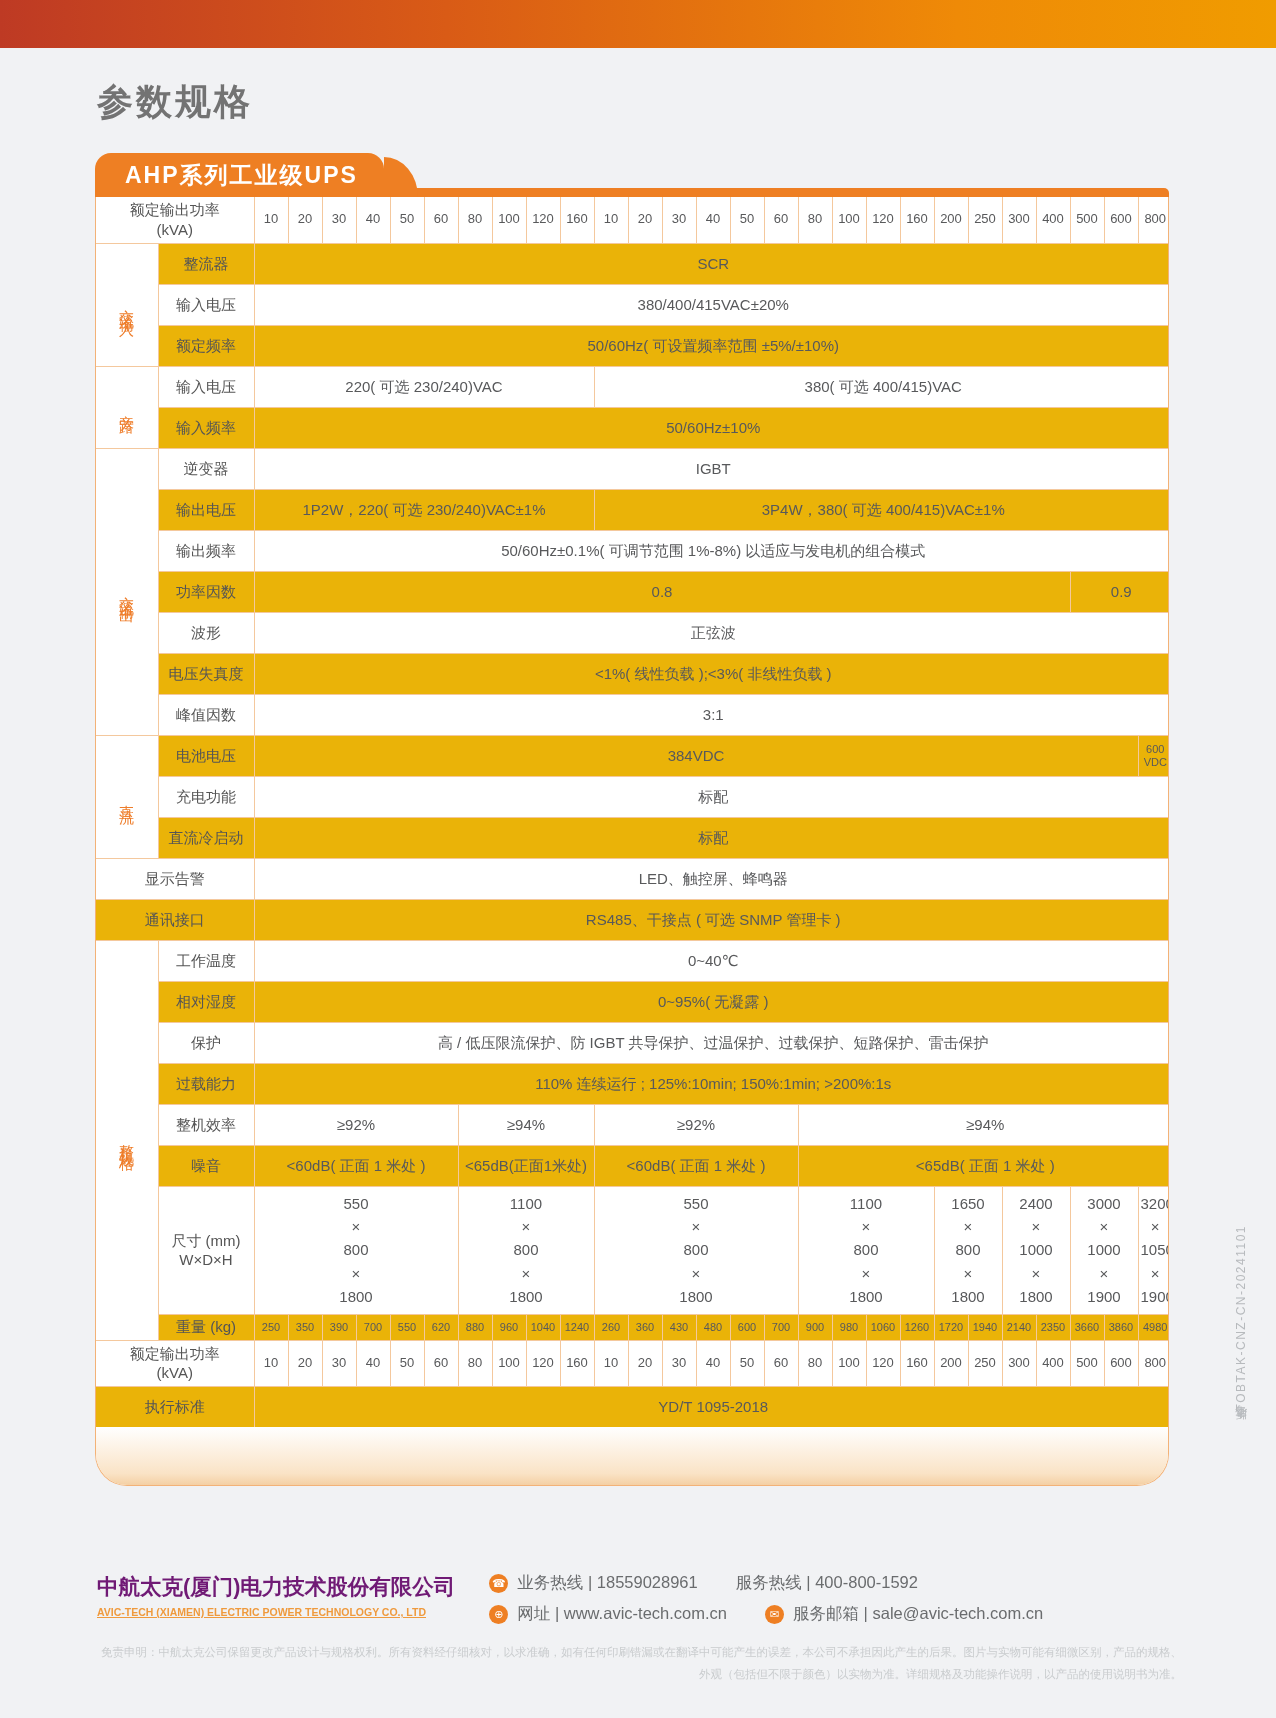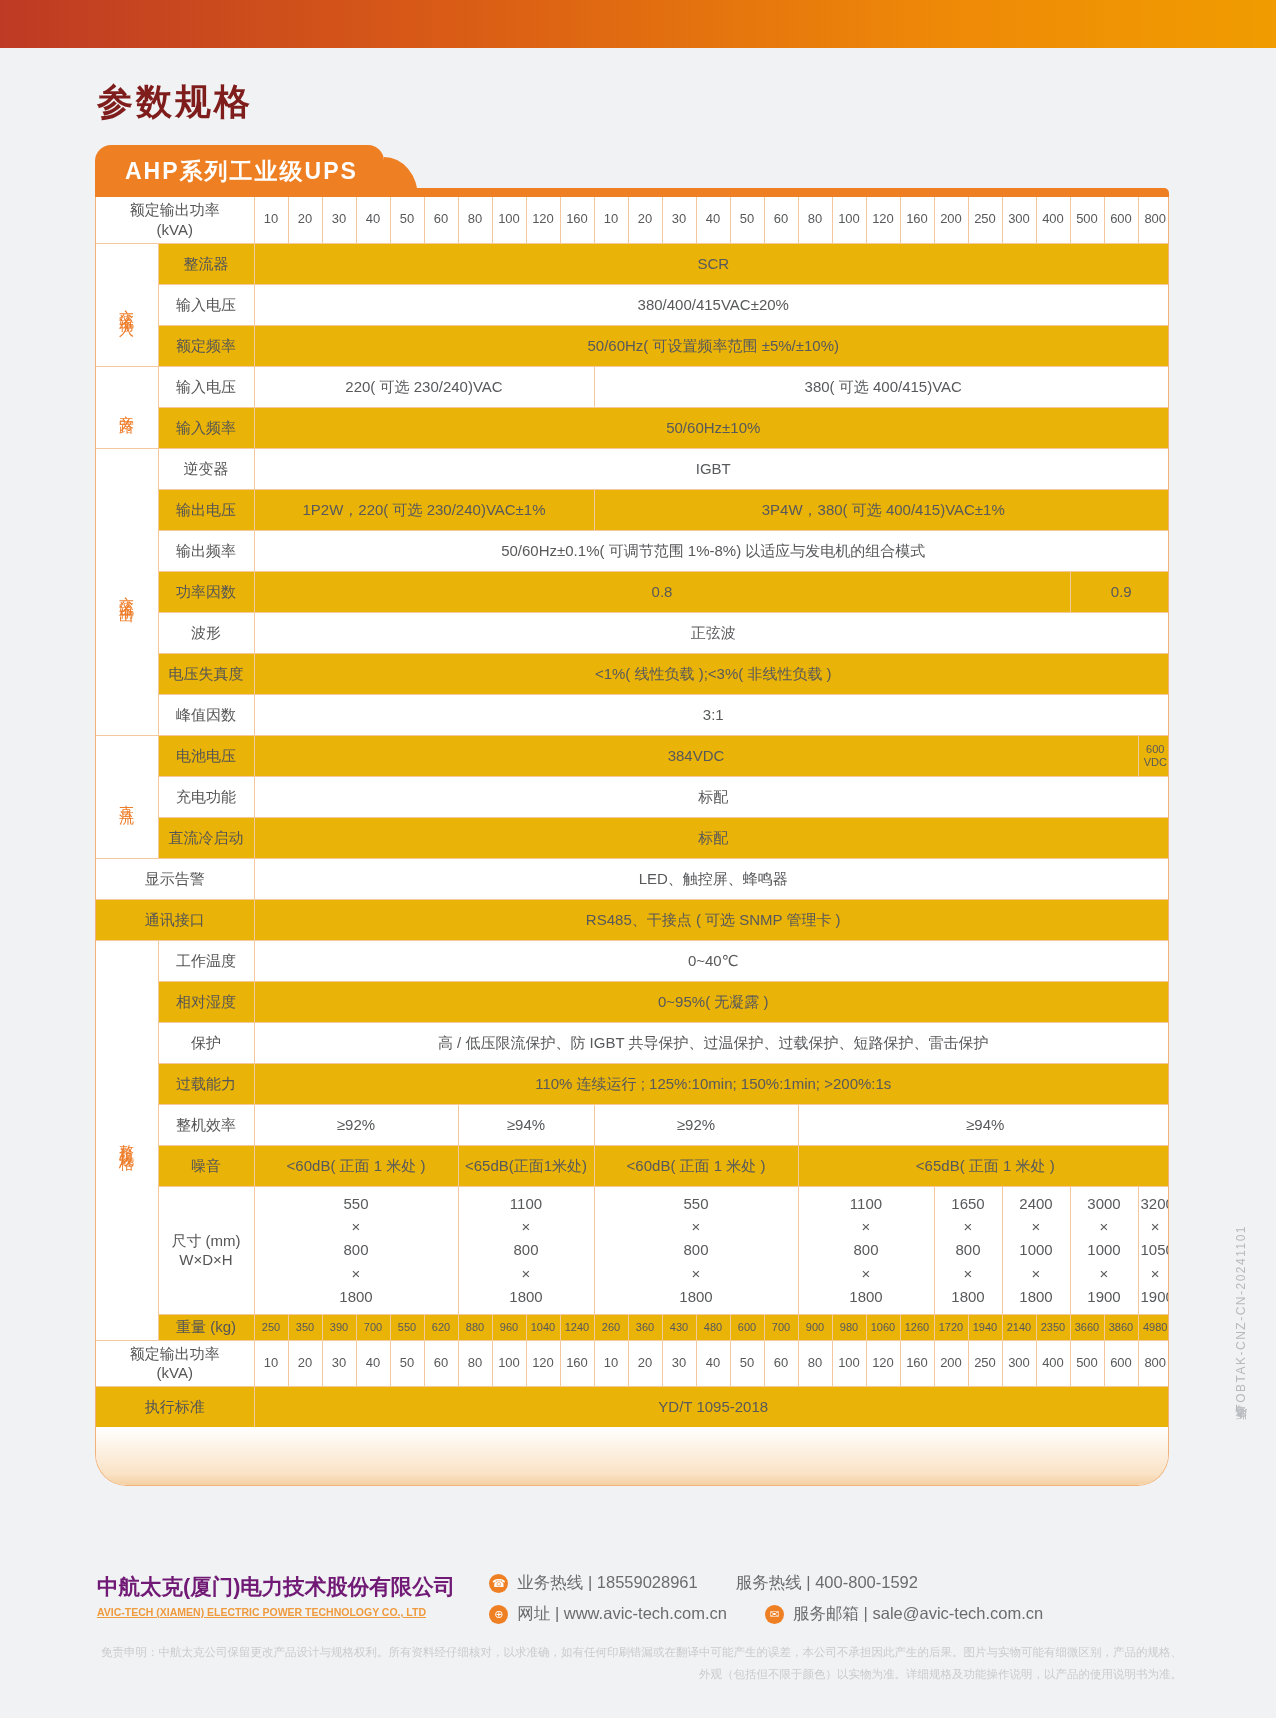--- a/index.html
+++ b/index.html
@@ -3,25 +3,25 @@
 <meta charset="utf-8">
 <style>
   html,body { margin:0; padding:0; }
   body {
     width:1276px; height:1718px; position:relative;
     background:#f1f2f4; color:#58595b;
     font-family:"Liberation Sans","DejaVu Sans",sans-serif;
     overflow:hidden;
   }
   .top-band { height:48px; background:linear-gradient(90deg,#be3a24 0%,#d95b16 35%,#ef8a07 75%,#f09c00 100%); }
-  .page-title { margin:30px 0 0 97px; font-size:36px; font-weight:bold; color:#7f1d1d; letter-spacing:3px; }
+  .page-title { margin:30px 0 0 97px; font-size:36px; font-weight:bold; color:#737373; letter-spacing:3px; }
   .content { margin-left:95px; width:1074px; }
   .tab-row { position:relative; height:40px; margin-top:30px; }
   .tab-strip { position:absolute; left:0; right:0; bottom:0; height:9px; background:#ee7f23; border-top-right-radius:5px; }
-  .tab { position:absolute; left:0; bottom:0; height:52px; background:#ee7f23; border-radius:16px 16px 0 0;
+  .tab { position:absolute; left:0; bottom:0; height:44px; background:#ee7f23; border-radius:16px 16px 0 0;
          color:#fff; font-size:23px; font-weight:bold; letter-spacing:2px;
          display:flex; align-items:center; padding:0 26px 0 30px; }
   .tab::after { content:""; position:absolute; right:-34px; bottom:0; width:34px; height:40px;
                 background:#ee7f23; border-top-right-radius:100% 100%; }
   .panel { background:#fff; border:1px solid #f3b277; border-top:none; border-radius:0 0 32px 32px; overflow:hidden; }
   table.spec { width:100%; border-collapse:collapse; table-layout:fixed; border-style:hidden;padding-left:16px; }
   .spec th, .spec td {
     border:1px solid #f4c89d; font-weight:normal; text-align:center; vertical-align:middle;
     padding:1px 2px; font-size:15px; line-height:1.3; white-space:pre-line; overflow:hidden;
   }

